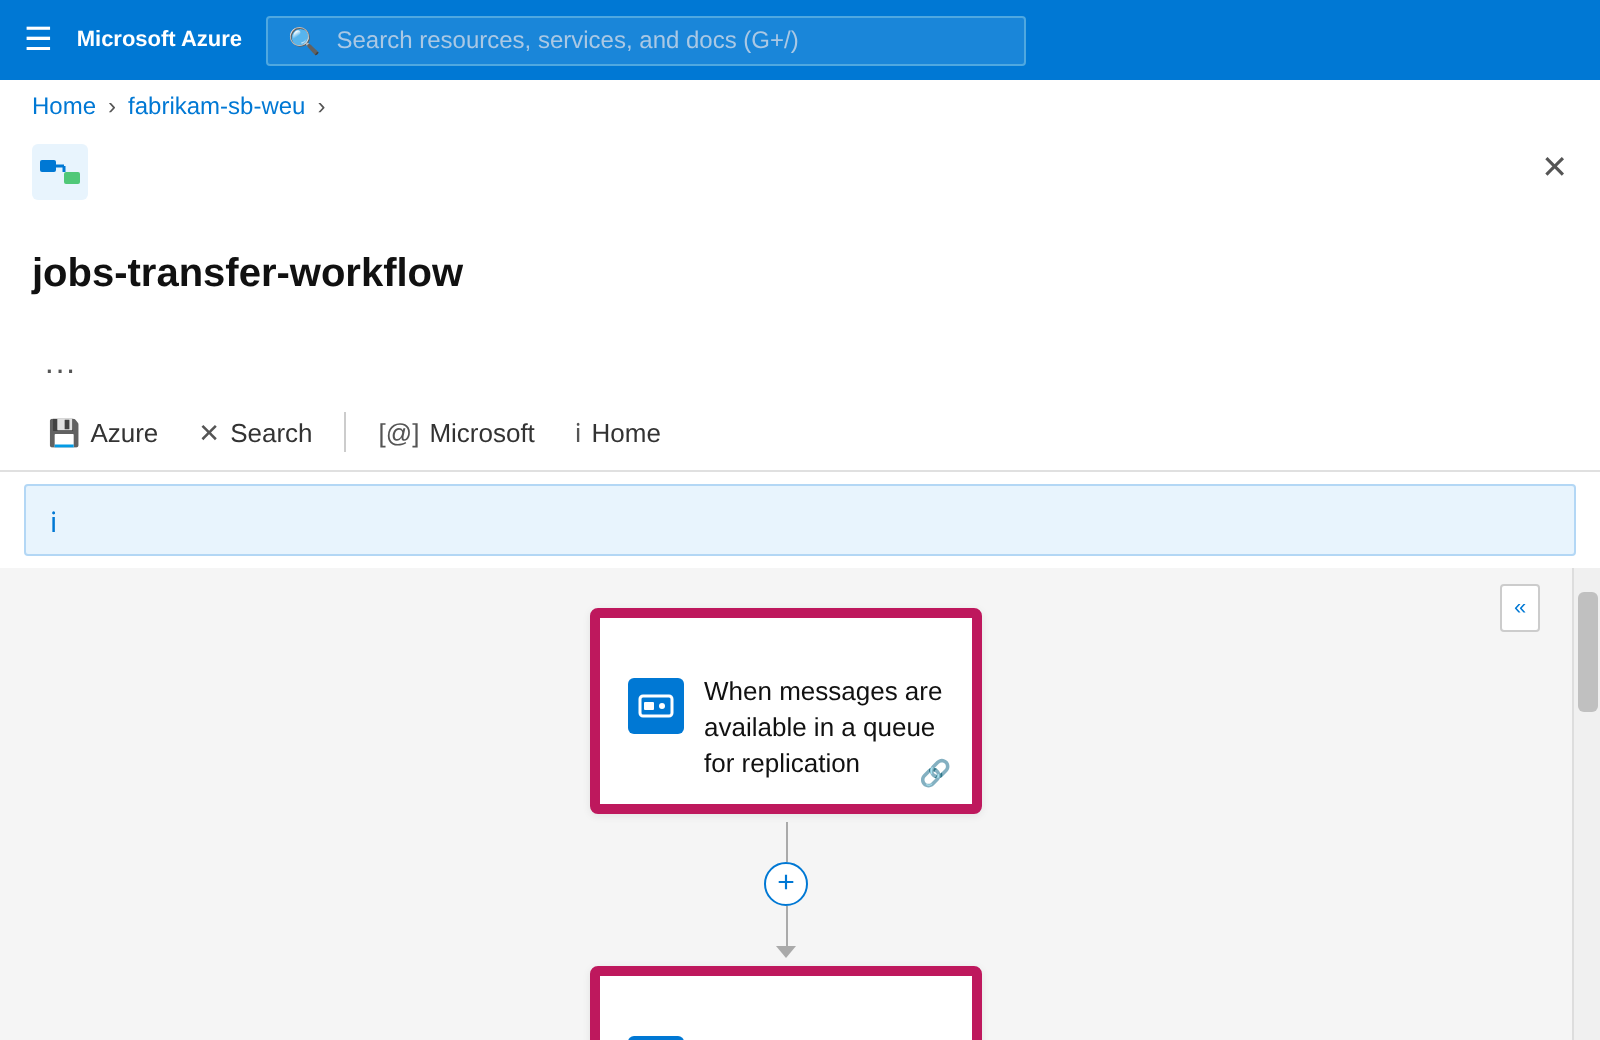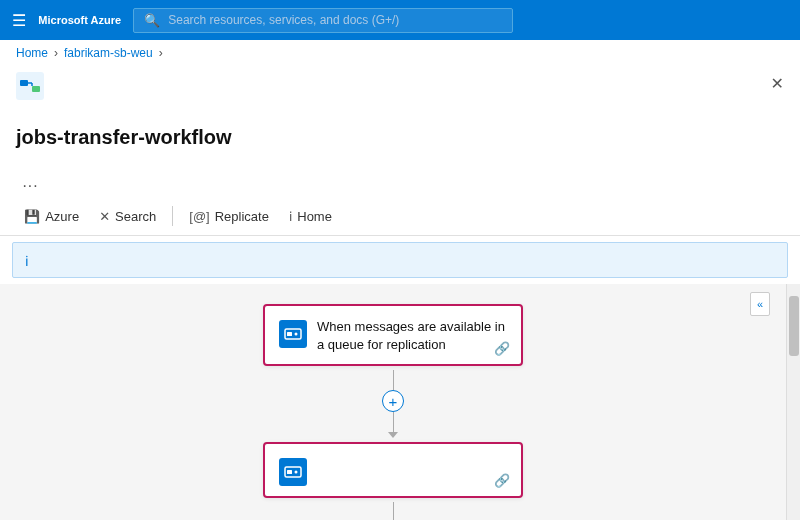--- a/index.html
+++ b/index.html
@@ -170,24 +170,24 @@
       justify-content: center;
       cursor: pointer;
       font-size: 11px;
       color: #0078d4;
       z-index: 10;
     }
 
     
     .node-card {
       background: #fff;
-      border: 2px solid #be185d;
+      border: 5px solid #be185d;
       border-radius: 4px;
-      width: 260px;
-      padding: 12px 14px 10px 14px;
+      width: 196px;
+      padding: 28px 14px 10px 14px;
       display: flex;
       flex-direction: column;
       position: relative;
       box-shadow: 0 1px 4px rgba(0,0,0,0.08);
     }
     .node-header {
       display: flex;
       align-items: flex-start;
       gap: 10px;
     }
@@ -291,21 +291,21 @@
     <span class="btn-icon">💾</span>
     <span>Azure</span>
   </button>
   <button class="toolbar-btn">
     <span class="btn-icon">✕</span>
     <span>Search</span>
   </button>
   <div class="toolbar-sep"></div>
   <button class="toolbar-btn">
     <span class="btn-icon">[@]</span>
-    <span>Replicate</span>
+    <span>Microsoft</span>
   </button>
   <button class="toolbar-btn">
     <span class="btn-icon">ℹ</span>
     <span>Home</span>
   </button>
 </div>
 
 <div class="info-bar">
   <span class="info-icon">ℹ</span>
 </div>

